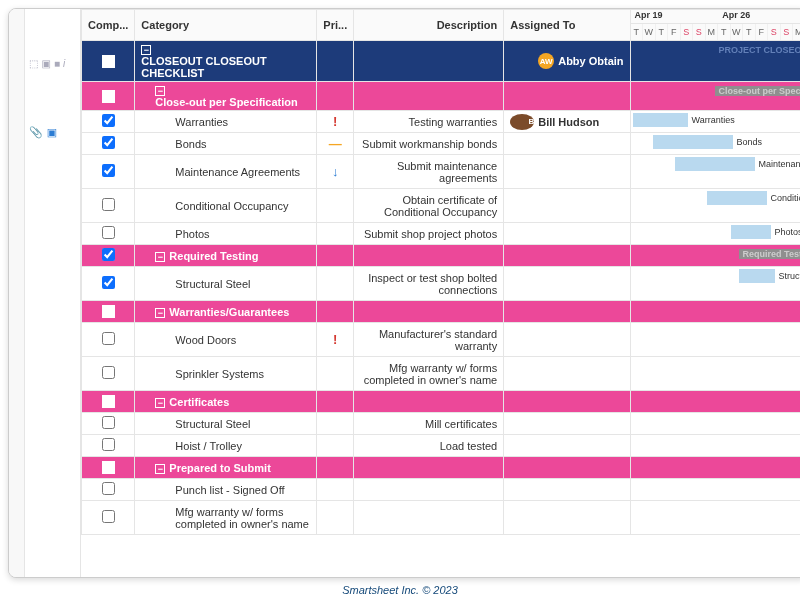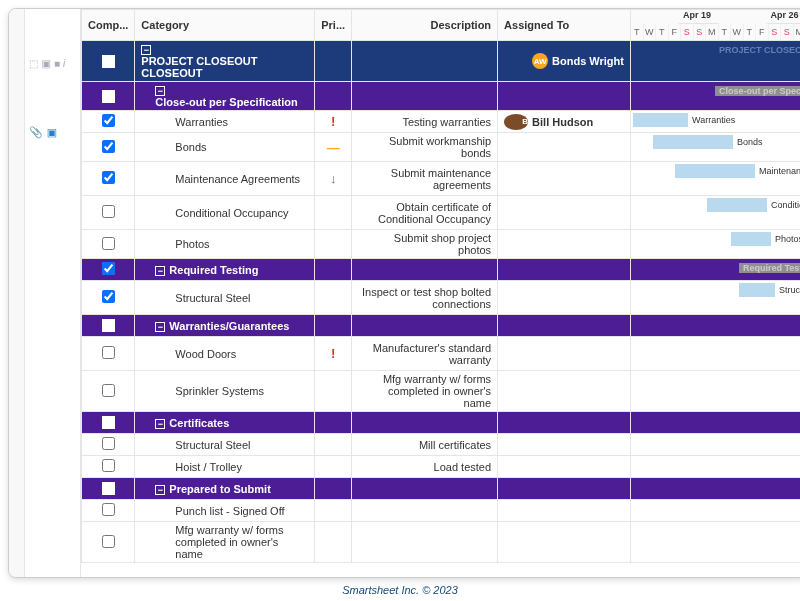--- a/index.html
+++ b/index.html
@@ -16,40 +16,40 @@
 .col-comp { width: 40px; text-align:center; }
 .col-cat { width: 182px; }
 .col-pri { width: 28px; text-align:center; }
 .col-desc { width: 150px; text-align: right; }
 .col-asg { width: 110px; white-space:nowrap;}
 .col-gantt { }
 td { padding: 2px 6px; height: 22px; }
 td.tall { height: 34px; }
 .row-dark td { background: #1d3b7a; color: #fff; font-weight: bold; }
 .row-dark .cat-text { color:#fff; }
-.row-grey td { background: #4c1d95; color: #fff; font-weight: bold; }
+.row-grey td { background: #ec4899; color: #fff; font-weight: bold; }
 .cat-text { display:inline-block; }
 .indent1 { padding-left: 14px; }
 .indent2 { padding-left: 34px; }
 .collapse { display:inline-block; width:10px; height:10px; border:1px solid currentColor; margin-right:4px; line-height:8px; text-align:center; font-size:9px; vertical-align:middle; }
 input[type=checkbox].cb { width:13px; height:13px; margin:0; accent-color:#0d6efd; }
 .cb-header { width:13px; height:13px; border:1px solid #888; display:inline-block; vertical-align:middle; background:#fff;}
 .row-dark .cb-header, .row-grey .cb-header { border-color:#fff; }
 .pri-high { color: #d43931; font-weight:bold; font-size:13px; text-align:center;}
 .pri-med { color: #f5a623; font-weight:bold; font-size:13px; text-align:center;}
 .pri-low { color: #2b7cd3; font-weight:bold; font-size:13px; text-align:center;}
 .asg { display:flex; align-items:center; gap:4px; font-weight:bold;}
 .avatar { width:16px; height:16px; border-radius:50%; font-size:8px; font-weight:bold; color:#fff; display:inline-flex; align-items:center; justify-content:center; }
 .av-aw { background:#f5a623;margin-left:28px;}
 .av-bh { background:#7b4b2a;padding-left:24px; }
 
 thead th.col-gantt { padding:0; }
 .gantt-head { display:flex; flex-direction:column; height:30px; font-size:9px; font-weight:normal;}
 .gantt-months { display:flex; height:14px; }
-.gantt-months div { flex:1; text-align:left; padding-left:4px; font-weight:bold; border-bottom:1px solid #e5e5e5;margin-left:48px;}
+.gantt-months div { flex:1; text-align:left; padding-left:4px; font-weight:bold; border-bottom:1px solid #e5e5e5;}
 .gantt-days { display:flex; height:16px; }
 .gantt-days div { width:12.5px; text-align:center; font-size:9px; color:#666; border-right:1px solid #f0f0f0; line-height:16px;}
 .gantt-days div.wknd { color:#d46; }
 td.col-gantt { padding:0; position:relative; }
 .gcell { position:relative; height:100%; min-height:20px; }
 .gbar { position:absolute; top:2px; height:14px; font-size:9px; overflow:visible; white-space:nowrap; display:flex; align-items:center; }
 .gbar.task { background:#b9d9ef; color:#333; padding-left:0; }
 .gbar.task .lbl { position:absolute; left:100%; margin-left:4px; color:#333;}
 .gbar.group { background:#8f8f8f; color:#ccc; height:10px; top:4px; padding-left:4px; font-size:9px;}
 .gbar.dark { background:#1d3b7a; color:#6380b8; height:10px; top:4px; padding-left:4px;}
@@ -126,28 +126,28 @@
                     <div>M</div>
                   </div>
               </div>
             </th>
           </tr>
         </thead>
         <tbody id="tbody">
             <tr class="row-dark">
               <td class="col-comp"><span class="cb-header"></span></td>
               <td class="col-cat">
-                <div class=""><span class="collapse">−</span><span class="cat-text">PROJECT CLOSEOUT CLOSEOUT</span></div>
+                <div class=""><span class="collapse">−</span><span class="cat-text">CLOSEOUT CLOSEOUT CHECKLIST</span></div>
               </td>
               <td class="col-pri"></td>
               <td class="col-desc"></td>
               <td class="col-asg">
                 <div class="asg">
                   <span class="avatar av-aw">AW</span>
-                  <span>Bonds Wright</span>
+                  <span>Abby Obtain</span>
                 </div>
               </td>
               <td class="col-gantt">
                 <div class="gcell">
                   <div class="gbar dark" style="left: 84px; width: 300px;">PROJECT CLOSEOUT CHE</div>
                 </div>
               </td>
             </tr>
             <tr class="row-grey">
               <td class="col-comp"><span class="cb-header"></span></td>

